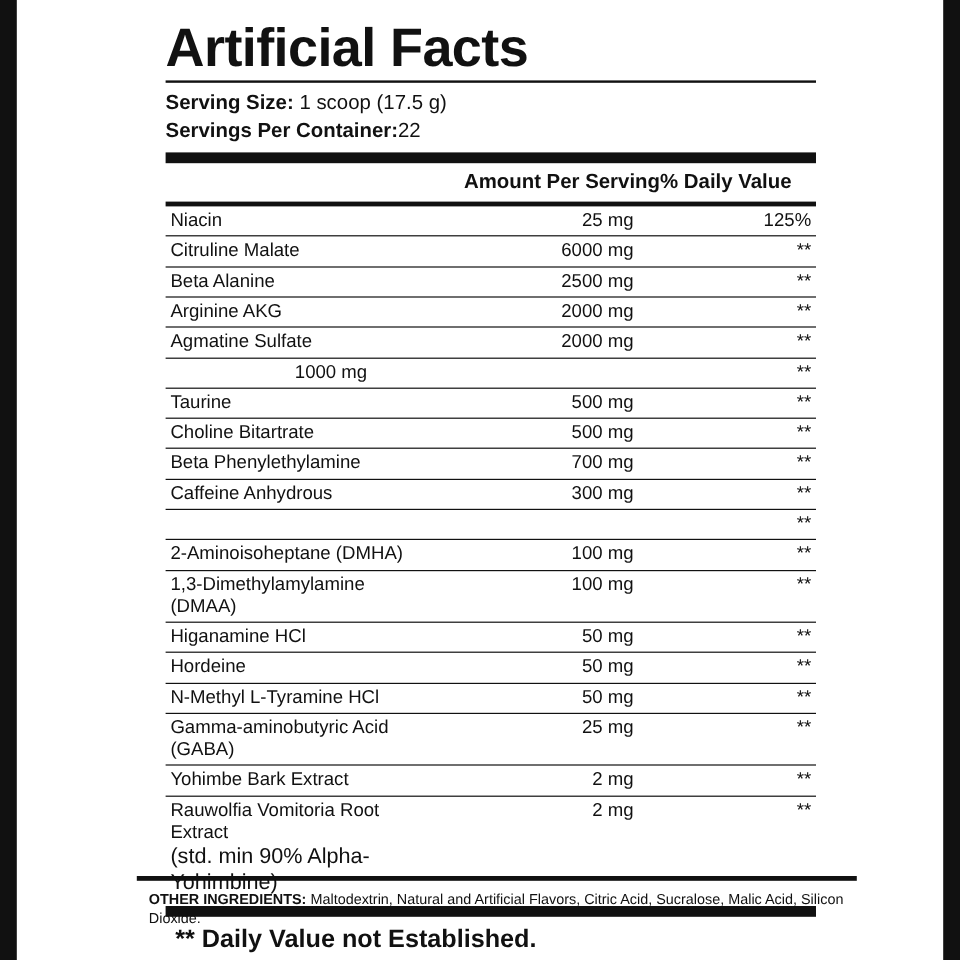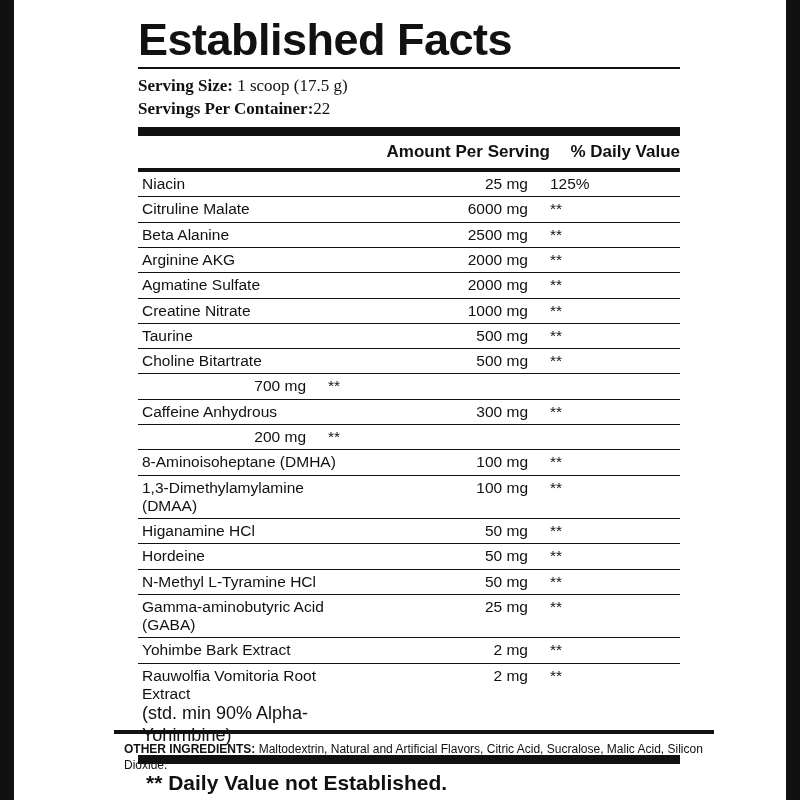--- a/index.html
+++ b/index.html
@@ -59,37 +59,36 @@
     background: #111111;
     margin: 0 14px;
   }
 
   .serving-block {
     margin: 6px 14px 4px 14px;
     font-size: 17px;
     font-weight: 700;
     line-height: 1.35;
     color: #111111;
-    font-family: Liberation Serif, serif;
   }
   .serving-block .light {
     font-weight: 400;
   }
 
   .col-head {
     display: flex;
     align-items: flex-end;
     margin: 6px 14px 6px 14px;
     font-size: 17px;
     font-weight: 700;
     color: #111111;
   }
   .col-head .c-name { flex: 0 0 222px; }
   .col-head .c-amt  { flex: 0 0 190px; text-align: right; }
-  .col-head .c-dv   { flex: 1; text-align: right; }
+  .col-head .c-dv   { flex: 1; text-align: left; }
 
   .rows {
     margin: 0 14px;
   }
 
   .row {
     display: flex;
     align-items: flex-start;
     border-top: 1.5px solid #111111;
     padding: 3px 0 3px 0;
@@ -109,21 +108,21 @@
     font-size: 18px;
   }
   .row .r-amt {
     flex: 0 0 190px;
     text-align: right;
     padding-right: 22px;
     box-sizing: border-box;
   }
   .row .r-dv {
     flex: 1;
-    text-align: left;
+    text-align: right;
     padding-right: 4px;
     box-sizing: border-box;
   }
 
   .footnote {
     margin: 7px 14px 0 22px;
     font-size: 21px;
     font-weight: 700;
     color: #111111;
   }
@@ -150,21 +149,21 @@
     background: #111111;
   }
 </style>
 </head>
 <body>
 
 <div class="panel">
 
   <div class="inner">
 
-    <div class="sf-title">Established Facts</div>
+    <div class="sf-title">Artificial Facts</div>
 
     <div class="rule-thin"></div>
 
     <div class="serving-block">
       <div>
         <span>Serving Size:</span>
         <span class="light">1 scoop (17.5 g)</span>
       </div>
       <div>
         <span>Servings Per Container:</span><span class="light">22</span>
@@ -201,49 +200,48 @@
           <div class="r-name">Arginine AKG</div>
           <div class="r-amt">2000 mg</div>
           <div class="r-dv">**</div>
         </div>
         <div class="row">
           <div class="r-name">Agmatine Sulfate</div>
           <div class="r-amt">2000 mg</div>
           <div class="r-dv">**</div>
         </div>
         <div class="row">
-          <div class="r-name">Creatine Nitrate</div>
           <div class="r-amt">1000 mg</div>
           <div class="r-dv">**</div>
         </div>
         <div class="row">
           <div class="r-name">Taurine</div>
           <div class="r-amt">500 mg</div>
           <div class="r-dv">**</div>
         </div>
         <div class="row">
           <div class="r-name">Choline Bitartrate</div>
           <div class="r-amt">500 mg</div>
           <div class="r-dv">**</div>
         </div>
         <div class="row">
+          <div class="r-name">Beta Phenylethylamine</div>
           <div class="r-amt">700 mg</div>
           <div class="r-dv">**</div>
         </div>
         <div class="row">
           <div class="r-name">Caffeine Anhydrous</div>
           <div class="r-amt">300 mg</div>
           <div class="r-dv">**</div>
         </div>
         <div class="row">
-          <div class="r-amt">200 mg</div>
-          <div class="r-dv">**</div>
-        </div>
-        <div class="row">
-          <div class="r-name">8-Aminoisoheptane (DMHA)</div>
+          <div class="r-dv">**</div>
+        </div>
+        <div class="row">
+          <div class="r-name">2-Aminoisoheptane (DMHA)</div>
           <div class="r-amt">100 mg</div>
           <div class="r-dv">**</div>
         </div>
         <div class="row">
           <div class="r-name">1,3-Dimethylamylamine (DMAA)</div>
           <div class="r-amt">100 mg</div>
           <div class="r-dv">**</div>
         </div>
         <div class="row">
           <div class="r-name">Higanamine HCl</div>

